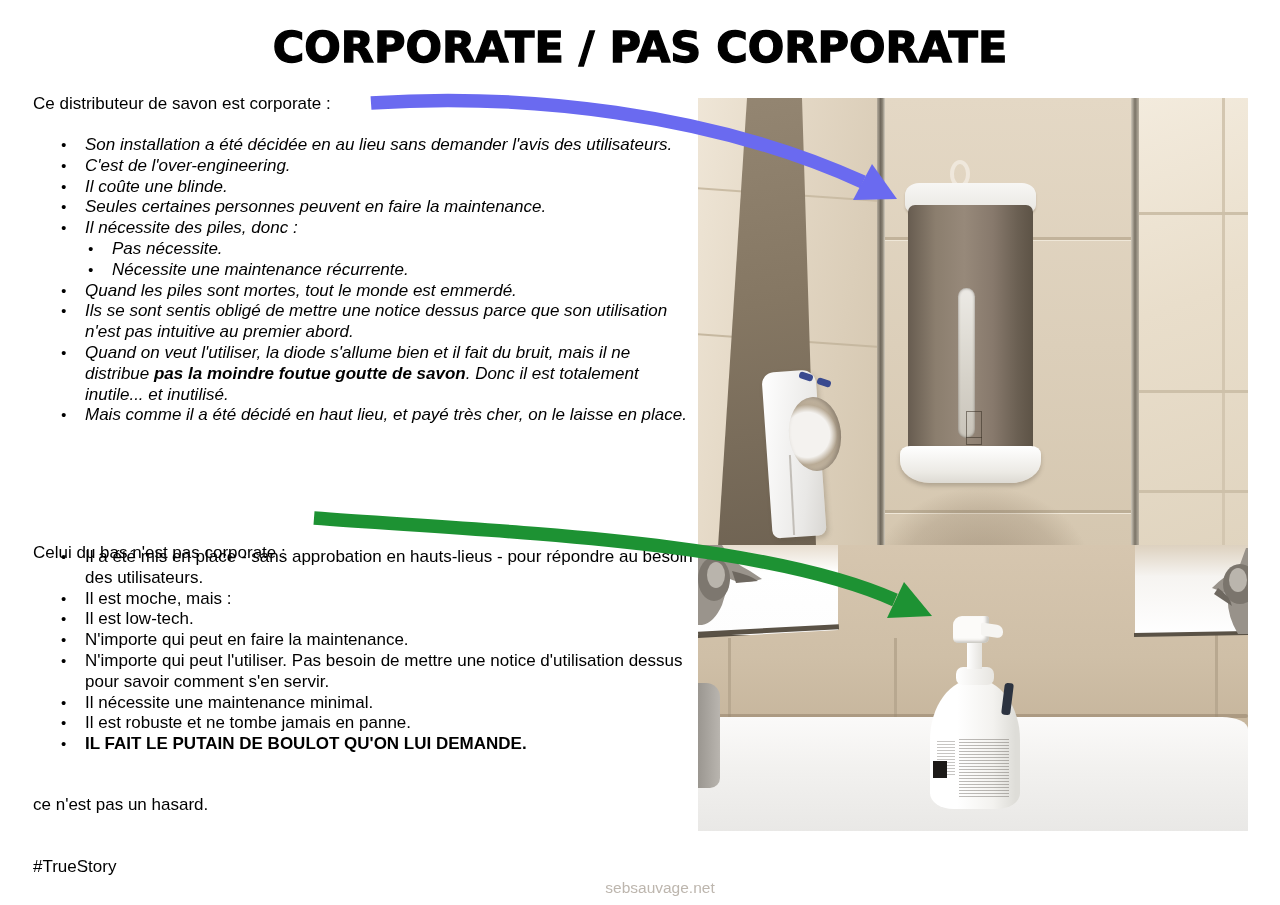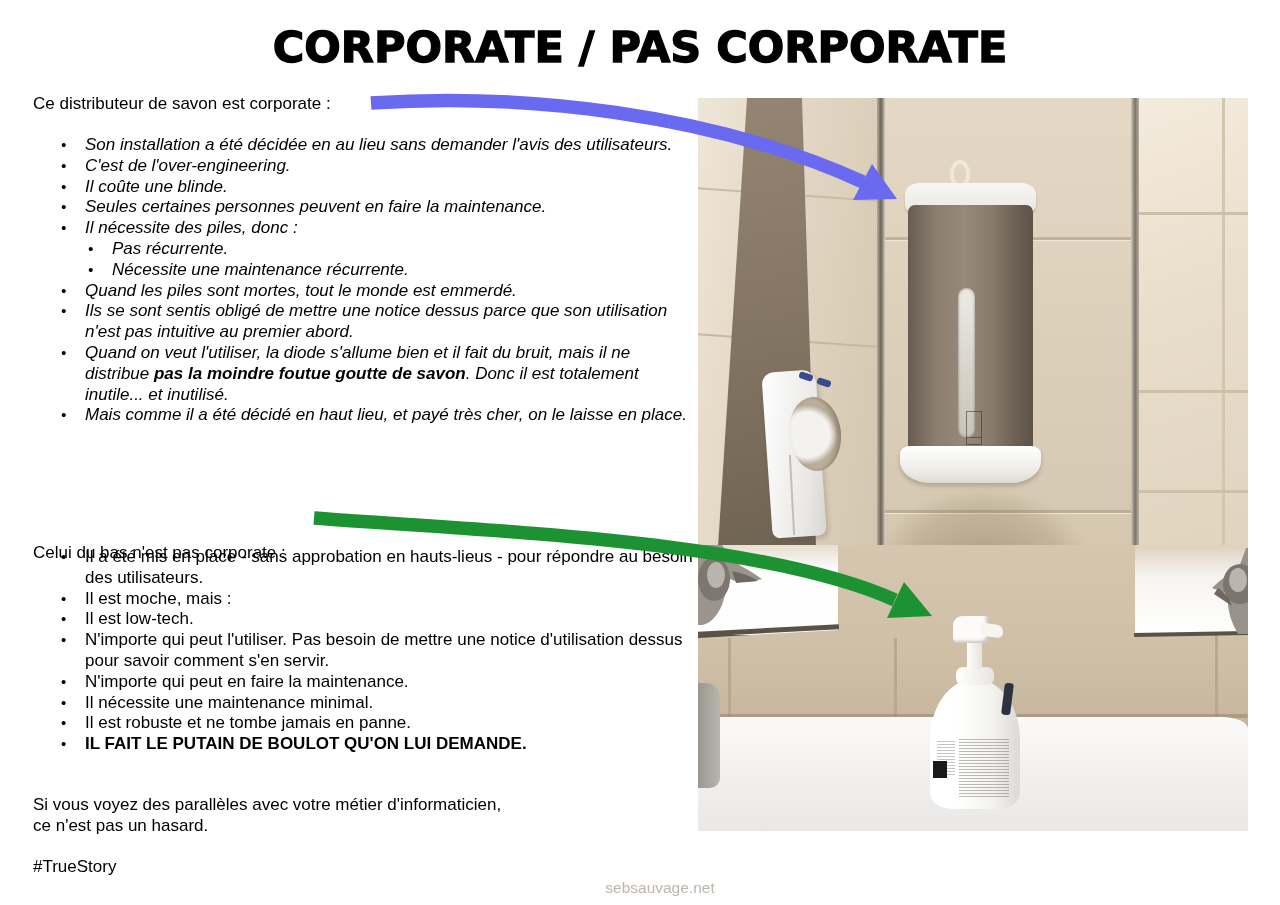--- a/index.html
+++ b/index.html
@@ -167,21 +167,21 @@
         <li><span class="li-text"><span>Son installation a été décidée en au lieu sans demander l'avis des utilisateurs.</span></span></li>
 
         <li><span class="li-text"><span>C'est de l'over-engineering.</span></span></li>
 
         <li><span class="li-text"><span>Il coûte une blinde.</span></span></li>
 
 
         <li><span class="li-text"><span>Seules certaines personnes peuvent en faire la maintenance.</span></span></li>
 
         <li><span class="li-text"><span>Il nécessite des piles, donc :</span></span><ul class="sub-list">
-            <li><span class="li-text"><span>Pas récurrente.</span></span></li>
+            <li><span class="li-text"><span>Pas nécessite.</span></span></li>
             <li><span class="li-text"><span>Nécessite une maintenance récurrente.</span></span></li>
           </ul></li>
 
         <li><span class="li-text"><span>Quand les piles sont mortes, tout le monde est emmerdé.</span></span></li>
 
         <li><span class="li-text"><span>Ils se sont sentis obligé de mettre une notice dessus parce que son utilisation n'est pas intuitive au premier abord.</span></span></li>
 
         <li><span class="li-text"><span>Quand on veut l'utiliser, la diode s'allume bien et il fait du bruit, mais il ne distribue </span><span class="seg-bold">pas la moindre foutue goutte de savon</span><span>. Donc il est totalement inutile... et inutilisé.</span></span></li>
 
         <li><span class="li-text"><span>Mais comme il a été décidé en haut lieu, et payé très cher, on le laisse en place.</span></span></li>
@@ -190,33 +190,32 @@
     <div class="sec-heading h2">Celui du bas n'est pas corporate :</div>
 
     <ul class="main-list list2">
 
         <li><span class="li-text"><span>Il a été mis en place - sans approbation en hauts-lieus - pour répondre au besoin des utilisateurs.</span></span></li>
 
         <li><span class="li-text"><span>Il est moche, mais :</span></span></li>
 
         <li><span class="li-text"><span>Il est low-tech.</span></span></li>
 
+        <li><span class="li-text"><span>N'importe qui peut en faire la maintenance.</span></span></li>
+
         <li><span class="li-text"><span>N'importe qui peut l'utiliser. Pas besoin de mettre une notice d'utilisation dessus pour savoir comment s'en servir.</span></span></li>
-
-        <li><span class="li-text"><span>N'importe qui peut en faire la maintenance.</span></span></li>
 
         <li><span class="li-text"><span>Il nécessite une maintenance minimal.</span></span></li>
 
         <li><span class="li-text"><span>Il est robuste et ne tombe jamais en panne.</span></span></li>
 
         <li><span class="li-text"><span class="seg-bold">IL FAIT LE PUTAIN DE BOULOT QU'ON LUI DEMANDE.</span></span></li>
       </ul>
 
     <div class="footer-text">
-      <div>Si vous voyez des parallèles avec votre métier d'informaticien,</div>
       <div>ce n'est pas un hasard.</div>
     </div>
     <div class="hashtag">#TrueStory</div>
   </div>
 
   <div class="photo">
     <div class="pz-left-wall">
       <div class="diag1"></div>
       <div class="diag2"></div>
     </div>

